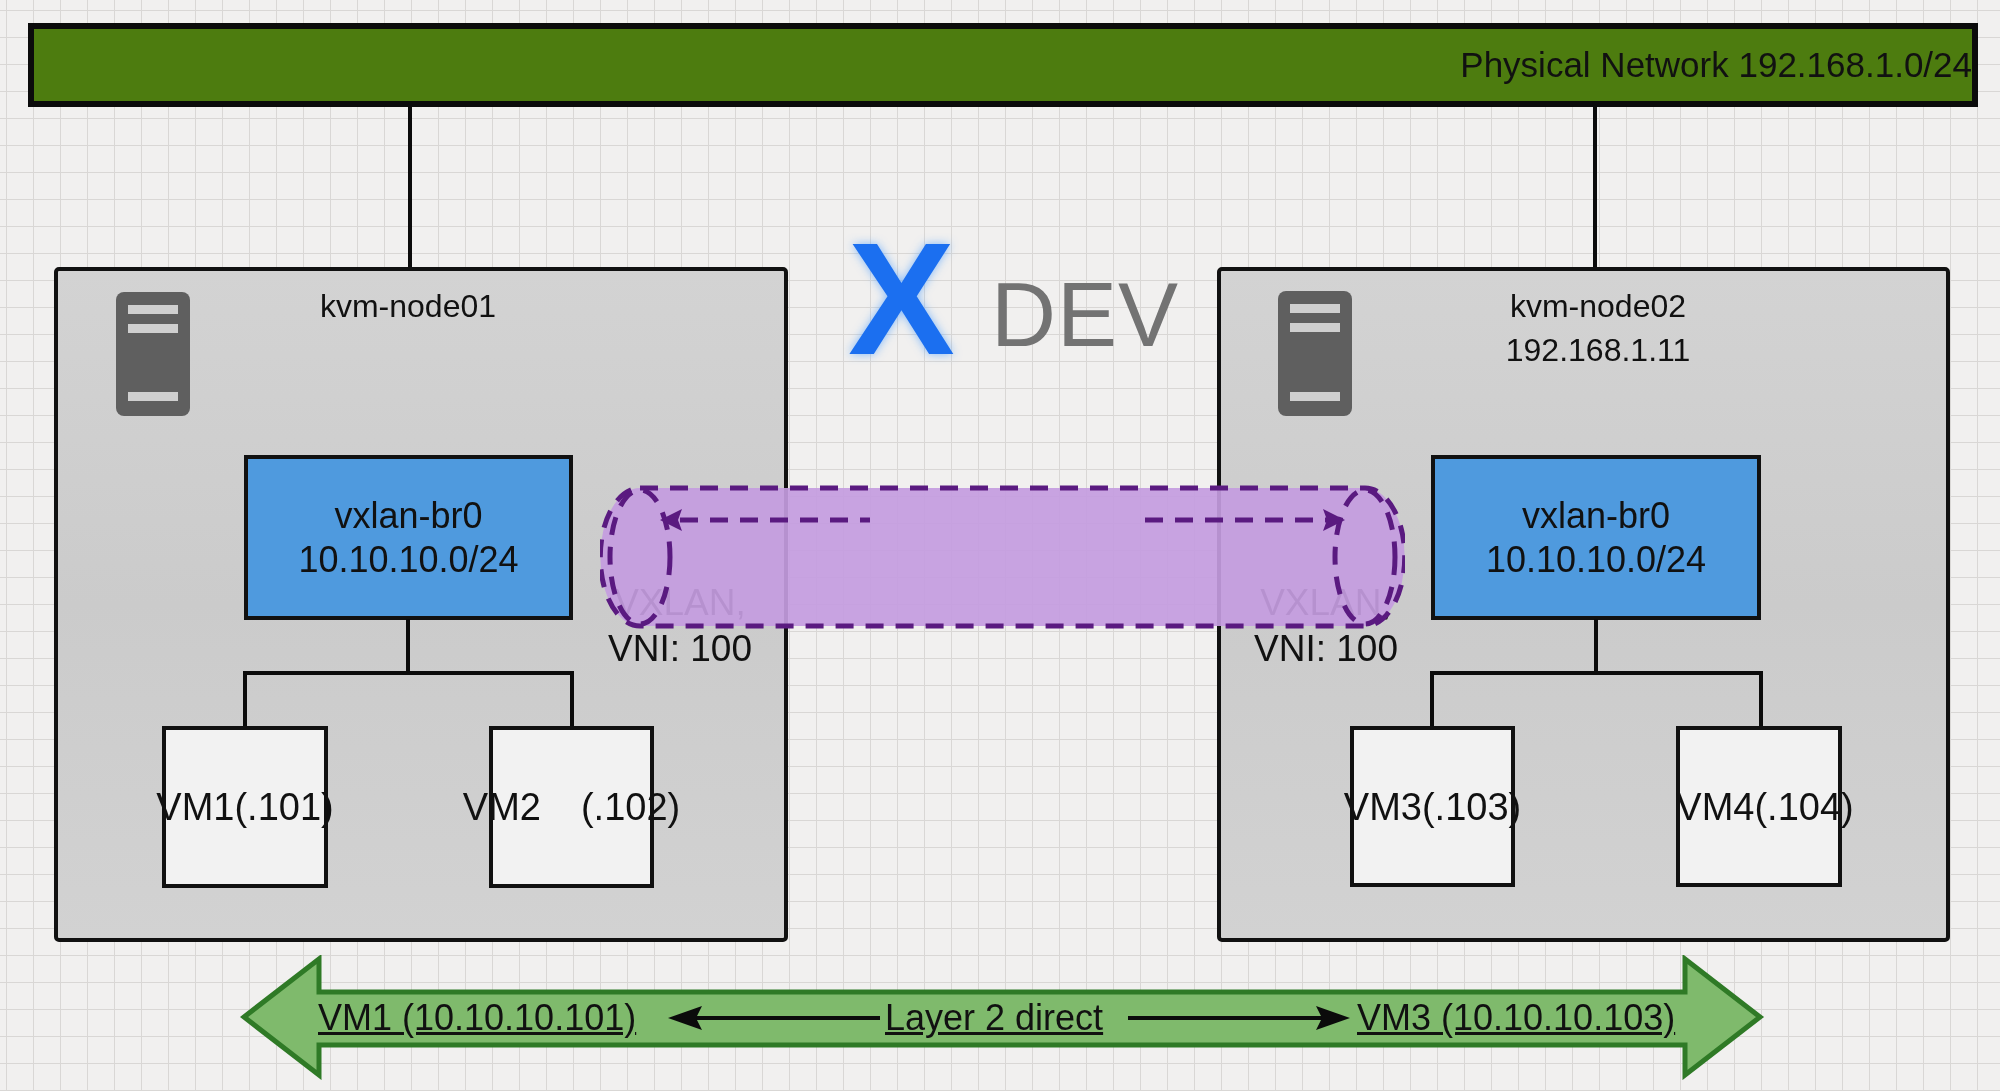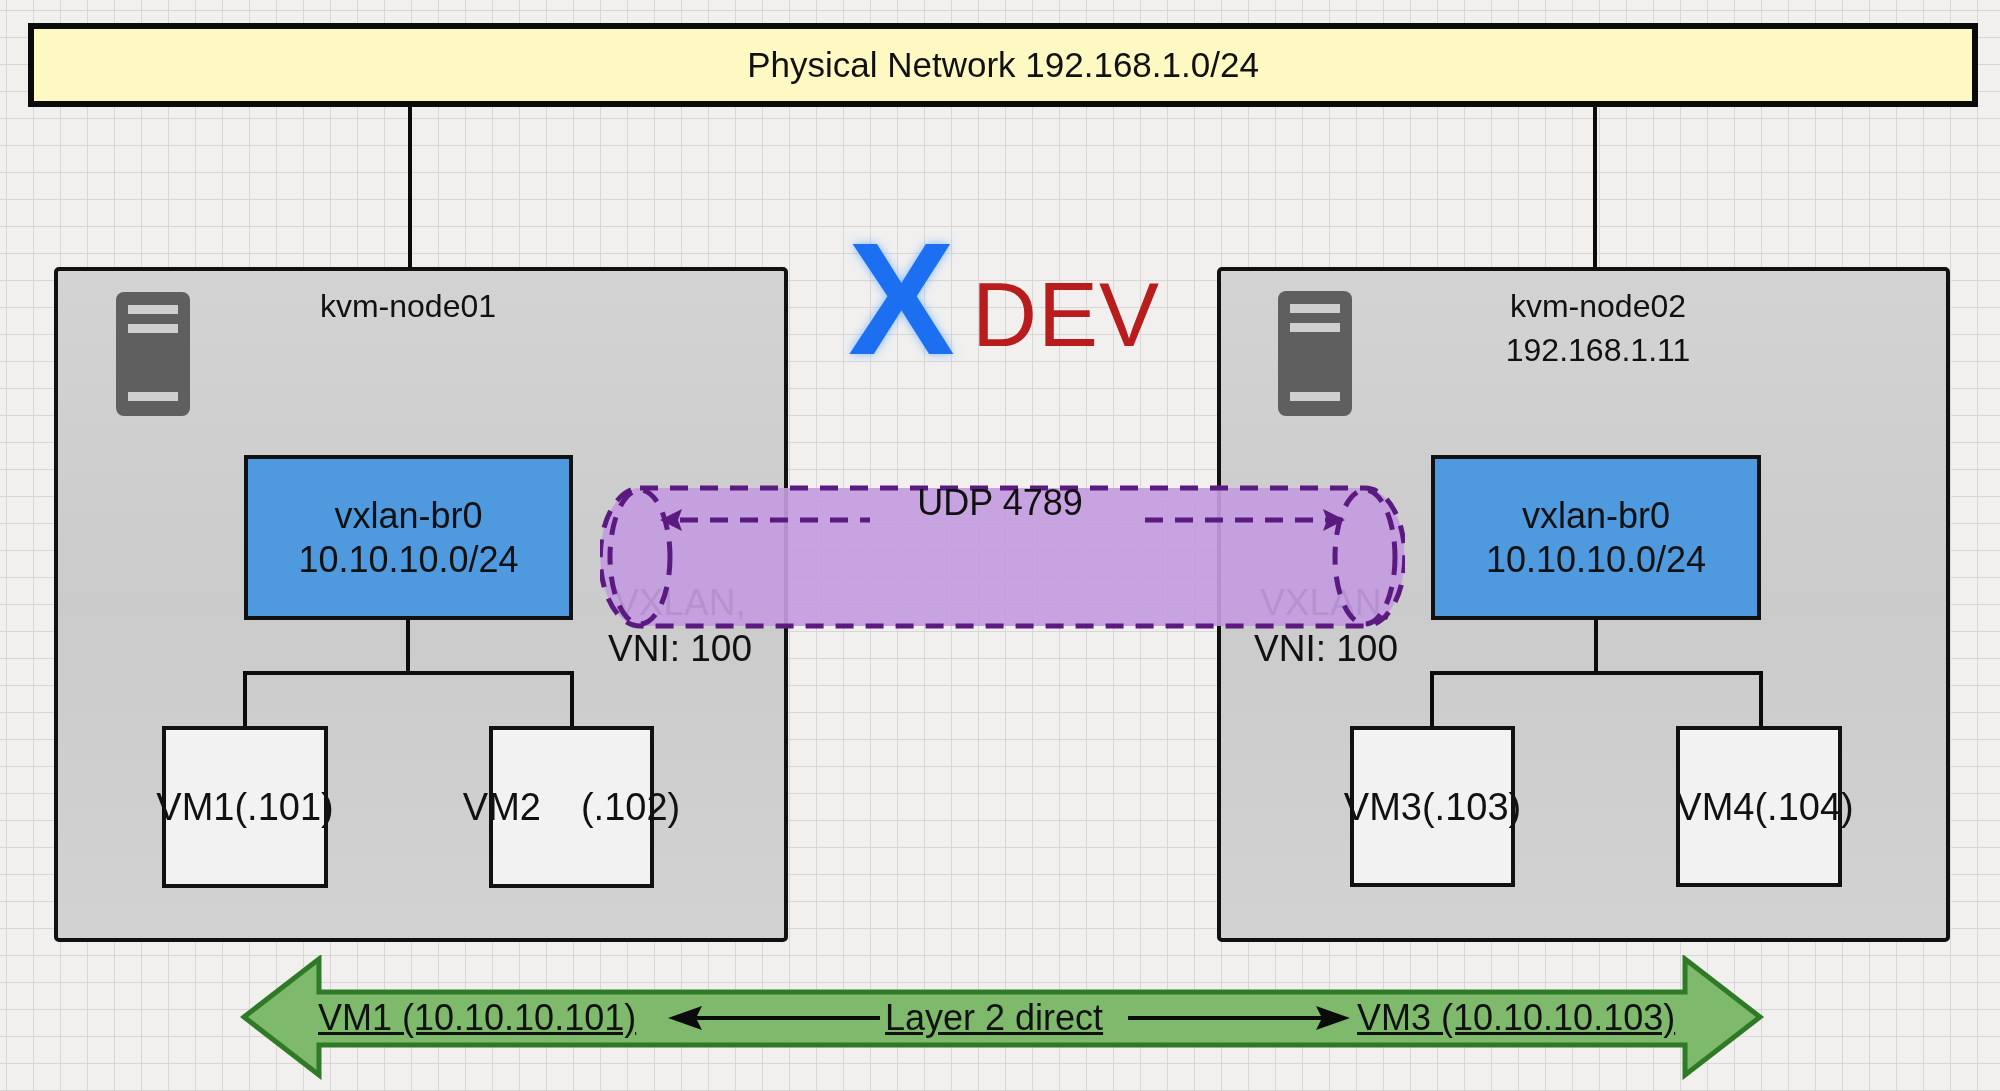--- a/index.html
+++ b/index.html
@@ -10,22 +10,22 @@
       linear-gradient(to right, #d9d7d5 1.5px, transparent 1.5px),
       linear-gradient(to bottom, #d9d7d5 1.5px, transparent 1.5px);
     background-size: 27px 27px;
     background-position: 6px 10px;
     font-family: "Liberation Sans", sans-serif;
     color: #111;
   }
   .abs { position: absolute; box-sizing: border-box; }
   .phys-bar {
     left: 28px; top: 23px; width: 1950px; height: 84px;
-    background: #fef9c3; border: 6px solid #0b0b0b;
-    display: flex; align-items: center; justify-content: center;
+    background: #4d7c0f; border: 6px solid #0b0b0b;
+    display: flex; align-items: center; justify-content: flex-end;
     font-size: 35px;
   }
   .vline { background: #0b0b0b; width: 4px; }
   .hline { background: #0b0b0b; height: 4px; }
   .node {
     background: linear-gradient(180deg, #d3d3d3 0%, #cbcbcb 50%, #d2d2d2 100%);
     border: 4px solid #111; border-radius: 5px;
   }
   .server {
     background: #5f5f5f; border-radius: 8px;
@@ -46,21 +46,21 @@
   }
   .vni-label { font-size: 37px; line-height: 46px; text-align: center; }
   .tunnel-text { text-align: center; font-size: 36px; line-height: 44px; }
   .logo-x {
     font-family: "Liberation Sans", sans-serif; font-weight: bold;
     font-size: 160px; line-height: 130px; color: #1b6ff0;
     text-shadow: 0 0 10px rgba(80,160,255,0.7);
   }
   .logo-dev {
     font-family: "Liberation Sans", sans-serif;
-    font-size: 90px; line-height: 90px; color: #b91c1c; letter-spacing: 1px;
+    font-size: 90px; line-height: 90px; color: #737373; letter-spacing: 1px; margin-left: 19px;
   }
   .l2-text { font-size: 36px; line-height: 44px; white-space: nowrap; text-decoration: underline; }
 </style>
 </head>
 <body>
 
 <div class="abs phys-bar">
   <span>Physical Network 192.168.1.0/24</span>
 </div>
 
@@ -134,21 +134,20 @@
 <svg class="abs" style="left:600px; top:480px;" width="805" height="155" viewBox="0 0 805 155">
   <path d="M40,8 L765,8 A38,66 0 0 1 765,146 L40,146 A38,66 0 0 1 40,8 Z" fill="#c49ce0" fill-opacity="0.92" stroke="#5a1a80" stroke-width="5" stroke-dasharray="18,12"></path>
   <ellipse cx="40" cy="77" rx="30" ry="67" fill="none" stroke="#5a1a80" stroke-width="5" stroke-dasharray="18,12"></ellipse>
   <ellipse cx="765" cy="77" rx="30" ry="67" fill="none" stroke="#5a1a80" stroke-width="5" stroke-dasharray="18,12"></ellipse>
   <line x1="80" y1="40" x2="270" y2="40" stroke="#5a1a80" stroke-width="5" stroke-dasharray="18,12" transform="translate(0,0)"></line>
   <line x1="545" y1="40" x2="735" y2="40" stroke="#5a1a80" stroke-width="5" stroke-dasharray="18,12"></line>
   <polygon points="60,40 82,29 78,40 82,51" fill="#5a1a80"></polygon>
   <polygon points="745,40 723,29 727,40 723,51" fill="#5a1a80"></polygon>
 </svg>
 <div class="abs tunnel-text" style="left:850px; top:481px; width:300px;">
-  <div>UDP 4789</div>
 </div>
 
 <svg class="abs" style="left:240px; top:955px;" width="1525" height="125" viewBox="0 0 1525 125">
   <polygon points="4,62 79,4 79,37 1445,37 1445,4 1520,62 1445,120 1445,90 79,90 79,120" fill="#7fba6c" stroke="#2f7a26" stroke-width="5" stroke-linejoin="miter"></polygon>
   <line x1="450" y1="63" x2="640" y2="63" stroke="#0b0b0b" stroke-width="4"></line>
   <polygon points="428,63 462,51 456,63 462,75" fill="#0b0b0b"></polygon>
   <line x1="888" y1="63" x2="1088" y2="63" stroke="#0b0b0b" stroke-width="4"></line>
   <polygon points="1110,63 1076,51 1082,63 1076,75" fill="#0b0b0b"></polygon>
 </svg>
 <div class="abs l2-text" style="left:318px; top:996px;">VM1 (10.10.10.101)</div>

